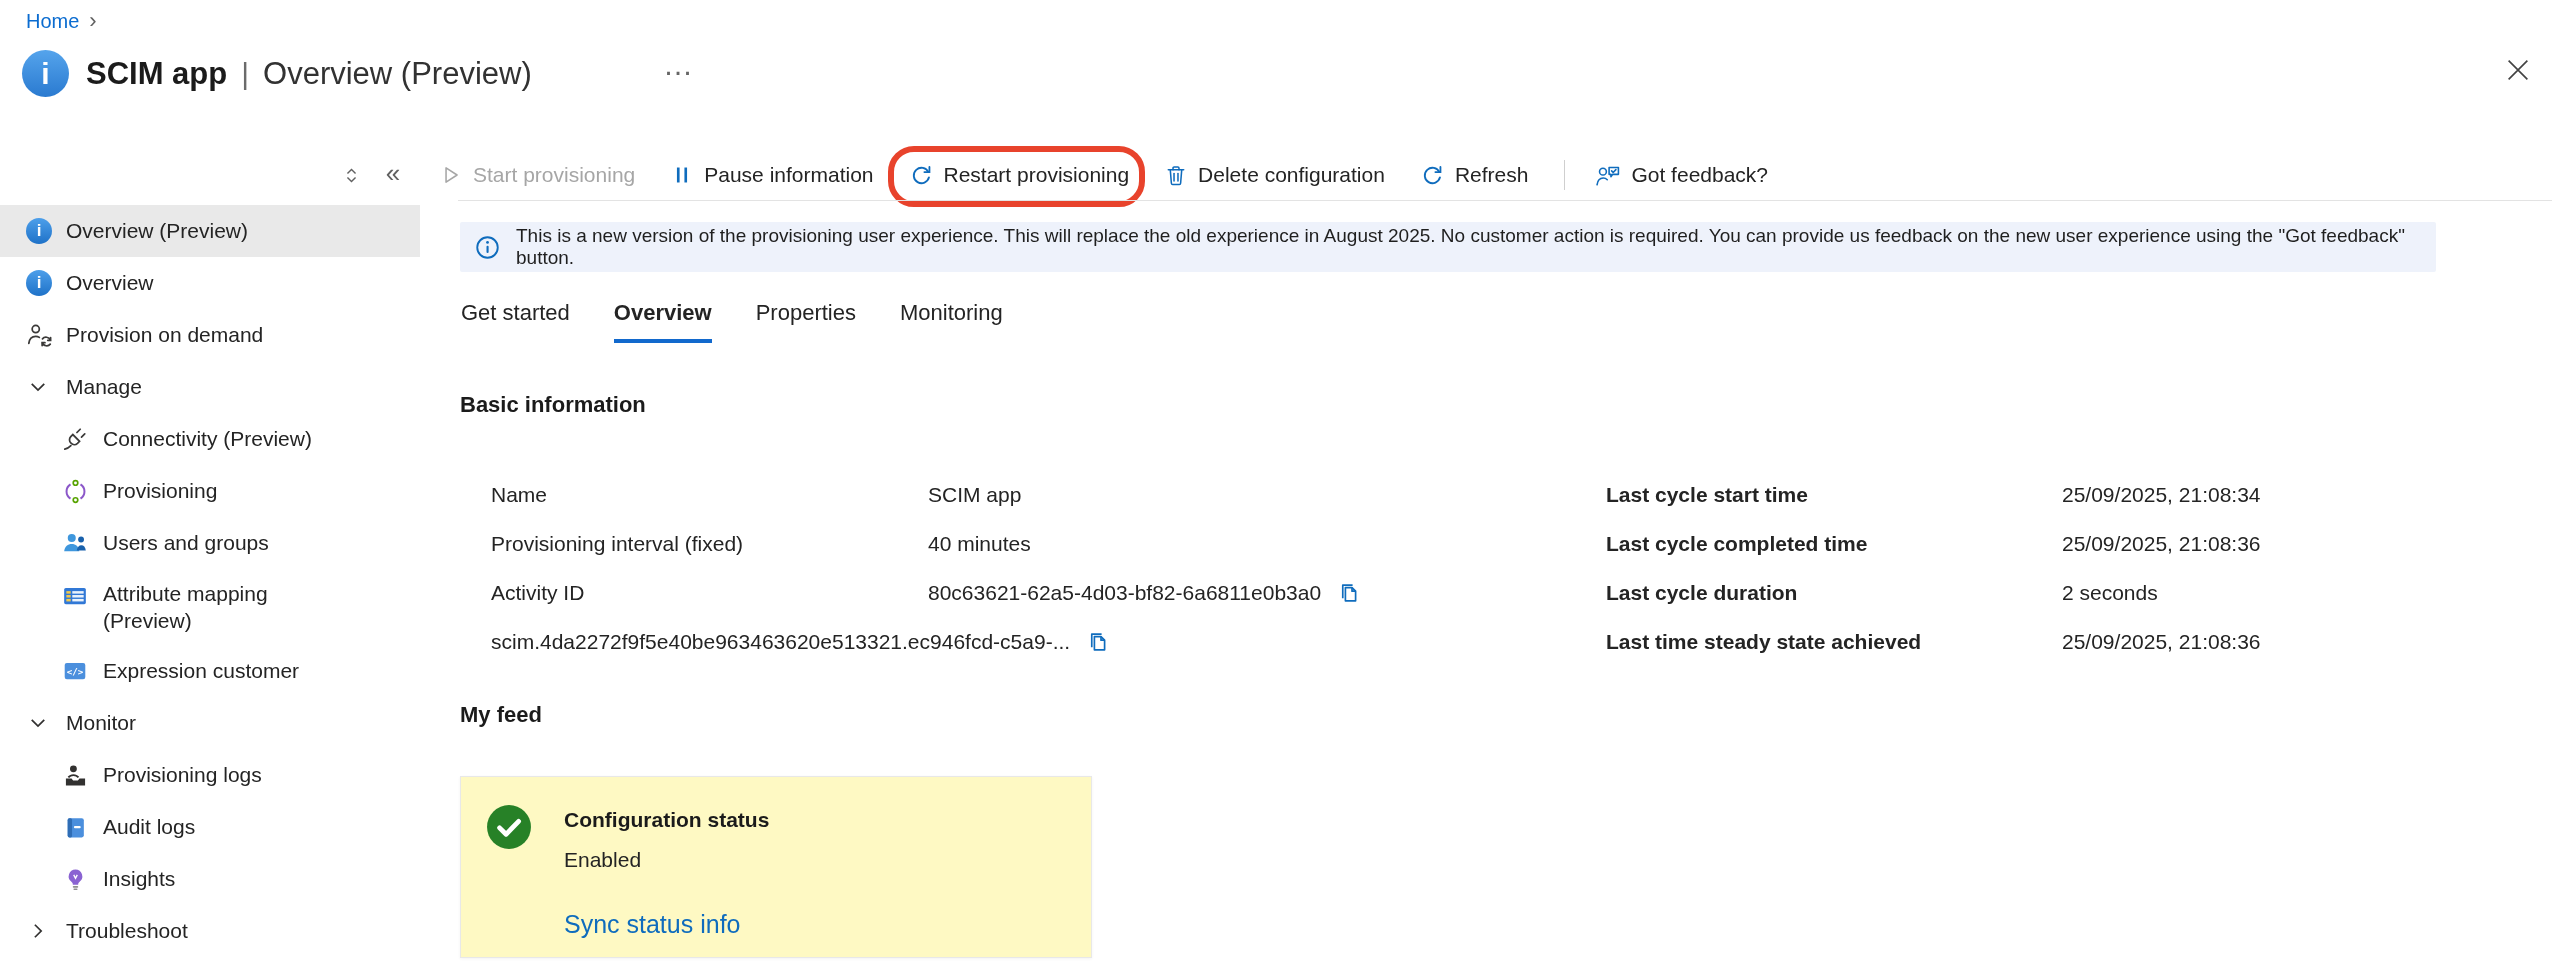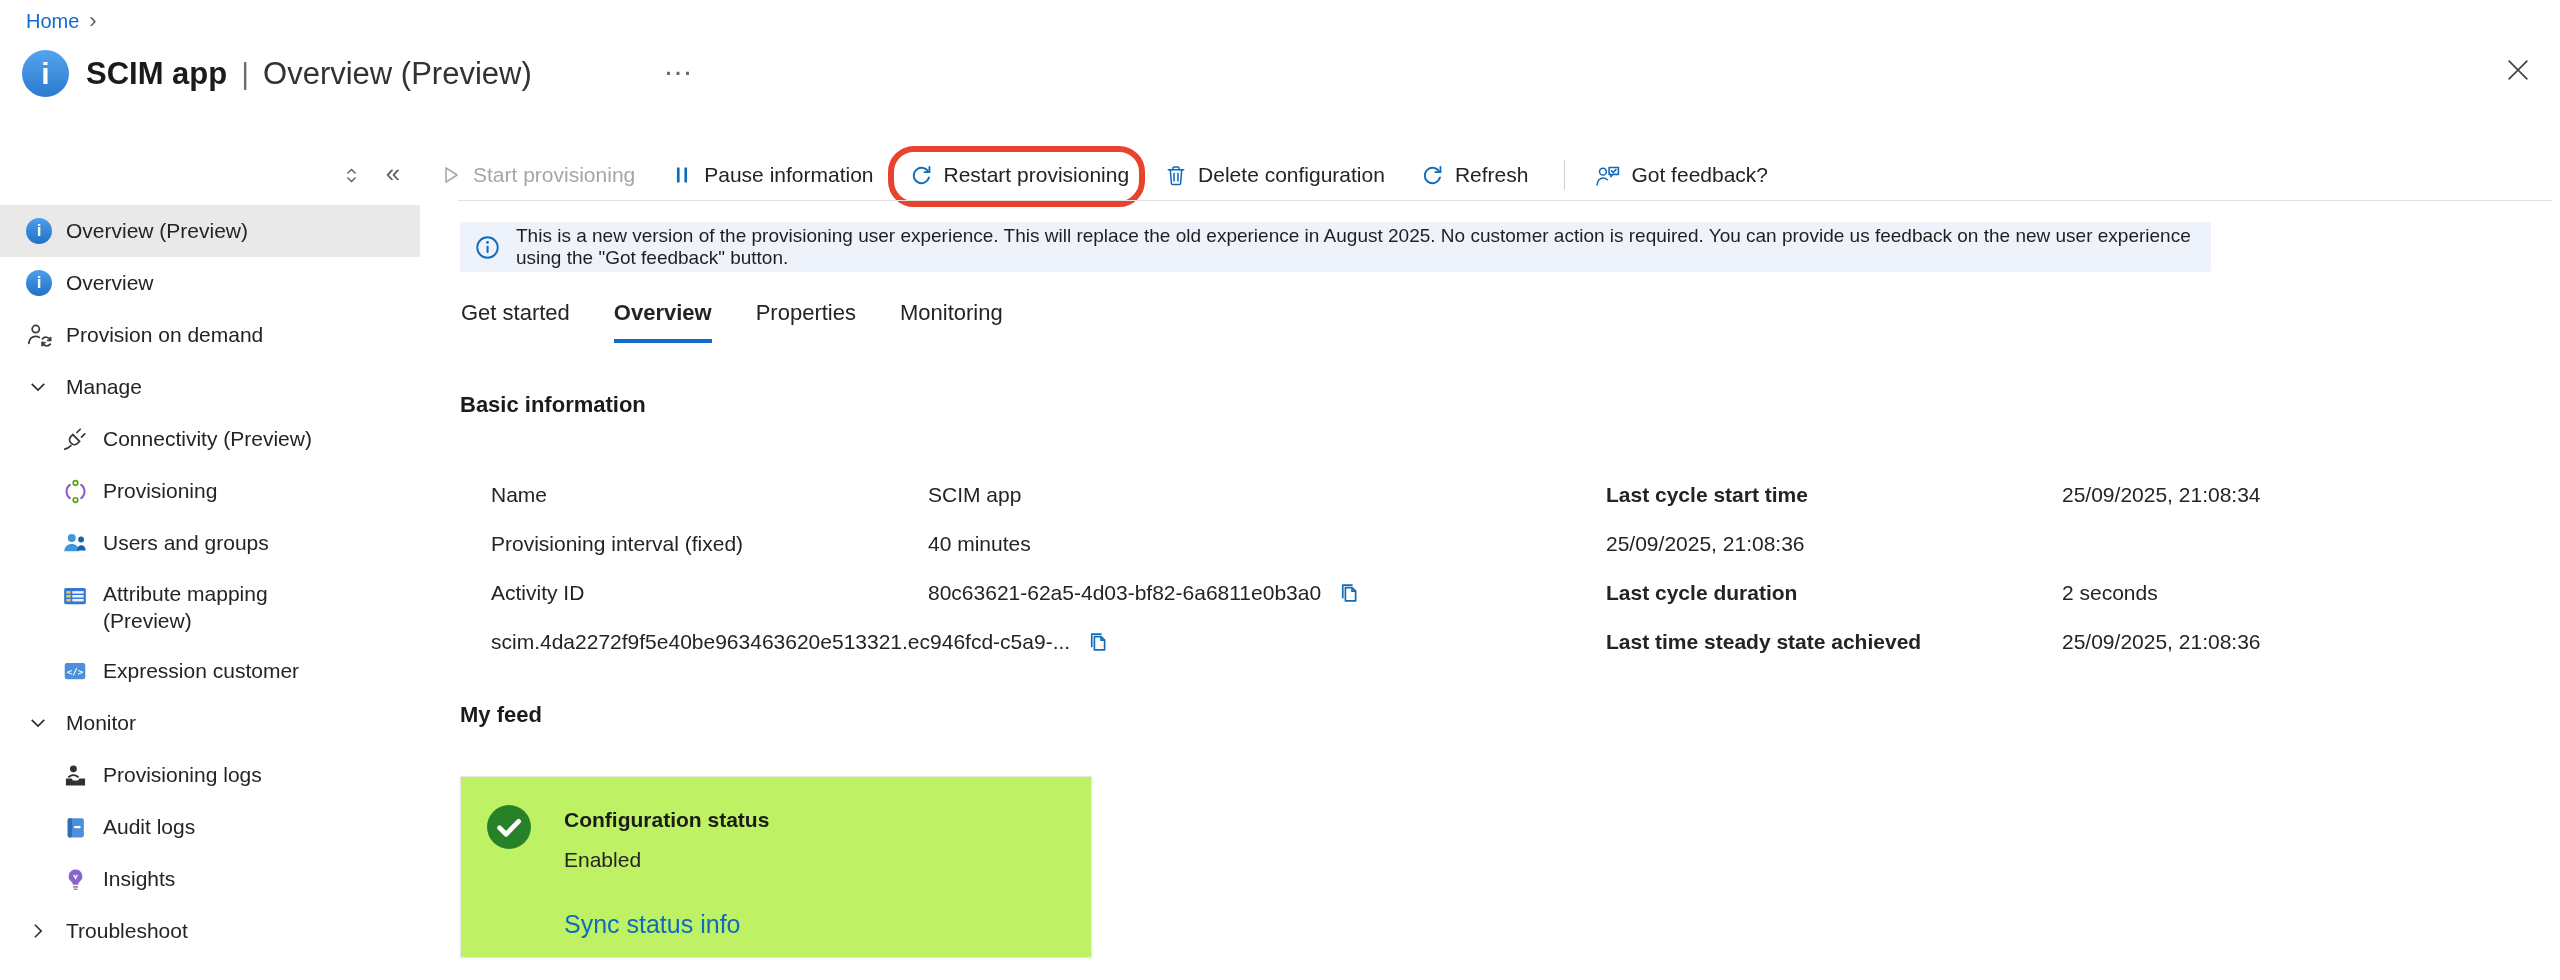--- a/index.html
+++ b/index.html
@@ -49,41 +49,41 @@
   .side-item.sub .ic { left:62px; }
   .side-item.sub .lbl { margin-left:103px; }
   .side-item.two-line { height:76px; align-items:flex-start; padding-top:11px; }
   .side-item.two-line .ic { top:14px; }
   .side-item.two-line .lbl { width:215px; line-height:27px; }
   .mini-info { width:26px; height:26px; border-radius:50%;
     background:linear-gradient(180deg,#4d9fea 0%,#1f72c8 100%);
     color:#fff; display:flex; align-items:center; justify-content:center; font-size:17px; font-weight:700; }
 
   
-  .banner { position:absolute; left:460px; top:222px; width:1751px; height:50px; background:#eef2fb;
+  .banner { position:absolute; left:460px; top:222px; width:1976px; height:50px; background:#eef2fb;
     display:flex; align-items:center; border-radius:2px; }
   .banner .bic { margin:0 16px 0 15px; display:flex; }
   .banner .btxt { font-size:19px; color:#1f1f1f; }
 
   .tabs { position:absolute; left:461px; top:300px; display:flex; gap:44px; font-size:22px; }
   .tab { padding-bottom:13px; cursor:pointer; color:#242424; }
   .tab.active { font-weight:700; border-bottom:4px solid #1269cd; }
 
   .section-h { position:absolute; font-size:22px; font-weight:700; color:#1b1b1b; }
 
   .info-col { position:absolute; top:470px;margin-left:31px; }
   .info-row { display:flex; align-items:center; height:49px; font-size:21px; }
   .col-left { left:460px; width:1080px; }
   .col-left .f-label { width:437px; flex:0 0 437px; }
   .col-right { left:1575px; width:940px; }
   .col-right .f-label { width:456px; flex:0 0 456px; font-weight:700; }
   .f-value { color:#242424; white-space:nowrap; }
   .copy-btn { margin-left:16px; cursor:pointer; display:flex; align-items:center; }
 
-  .feed-card { position:absolute; left:460px; top:776px; width:632px; height:182px; background:#bef264;
+  .feed-card { position:absolute; left:460px; top:776px; width:632px; height:182px; background:#fef9c3;
     border:1px solid #e8e8e8; box-shadow:0 1px 3px rgba(0,0,0,.05); }
   .status-icon { position:absolute; left:25px; top:27px; }
   .card-title { position:absolute; left:103px; top:31px; font-size:21px; font-weight:700; color:#1b1b1b; }
   .card-status { position:absolute; left:103px; top:71px; font-size:21px; }
   .card-link { position:absolute; left:103px; top:133px; font-size:25px; color:#0f6cbd; cursor:pointer; text-decoration:none; }
 </style>
 </head>
 <body>
 
 <div class="page">
@@ -380,20 +380,21 @@
       </span>
     </div>
   </div>
 
   <div class="info-col col-right">
     <div class="info-row">
       <span class="f-label">Last cycle start time</span>
       <span class="f-value">25/09/2025, 21:08:34</span>
     </div>
     <div class="info-row">
+      <span class="f-label">Last cycle completed time</span>
       <span class="f-value">25/09/2025, 21:08:36</span>
     </div>
     <div class="info-row">
       <span class="f-label">Last cycle duration</span>
       <span class="f-value">2 seconds</span>
     </div>
     <div class="info-row">
       <span class="f-label">Last time steady state achieved</span>
       <span class="f-value">25/09/2025, 21:08:36</span>
     </div>

